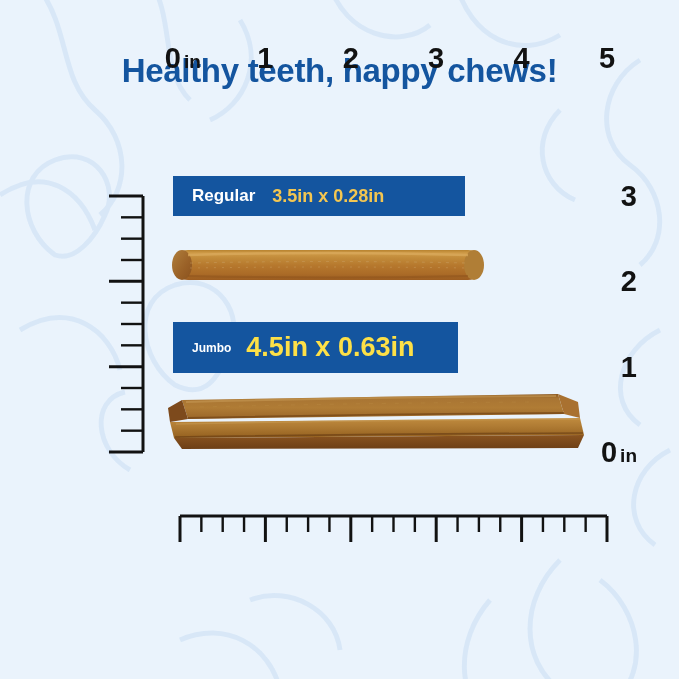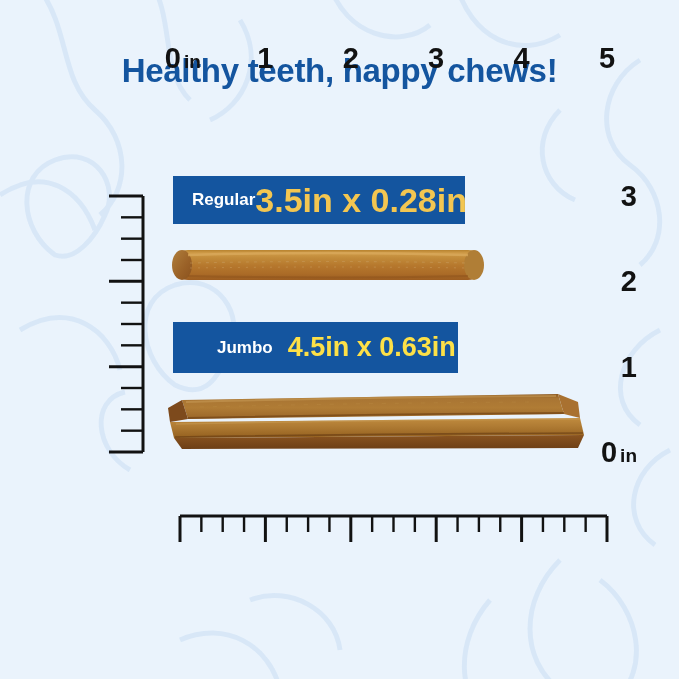--- a/index.html
+++ b/index.html
@@ -103,38 +103,38 @@
     white-space: nowrap;
   }
   .banner .size-dims {
     color: #f5c council;
     white-space: nowrap;
   }
   #banner-regular {
     left: 173px;
     top: 176px;
     width: 292px;
-    height: 48px;
+    height: 40px;
     padding-left: 19px;
   }
   #banner-regular .size-name { font-size: 17px; }
   #banner-regular .size-dims {
-    font-size: 34px;
+    font-size: 18px;
     font-weight: 700;
     color: #f3c651;
-    margin-left: 0;
+    margin-left: 17px;
   }
   #banner-jumbo {
     left: 173px;
     top: 322px;
     width: 285px;
     height: 51px;
     padding-left: 19px;
   }
-  #banner-jumbo .size-name { font-size: 17px; margin-left: 25px; }
+  #banner-jumbo .size-name { font-size: 12px; }
   #banner-jumbo .size-dims {
     font-size: 27px;
     font-weight: 700;
     color: #fde047;
     margin-left: 15px;
   }
   
   #stick-regular {
     position: absolute;
     left: 168px;

